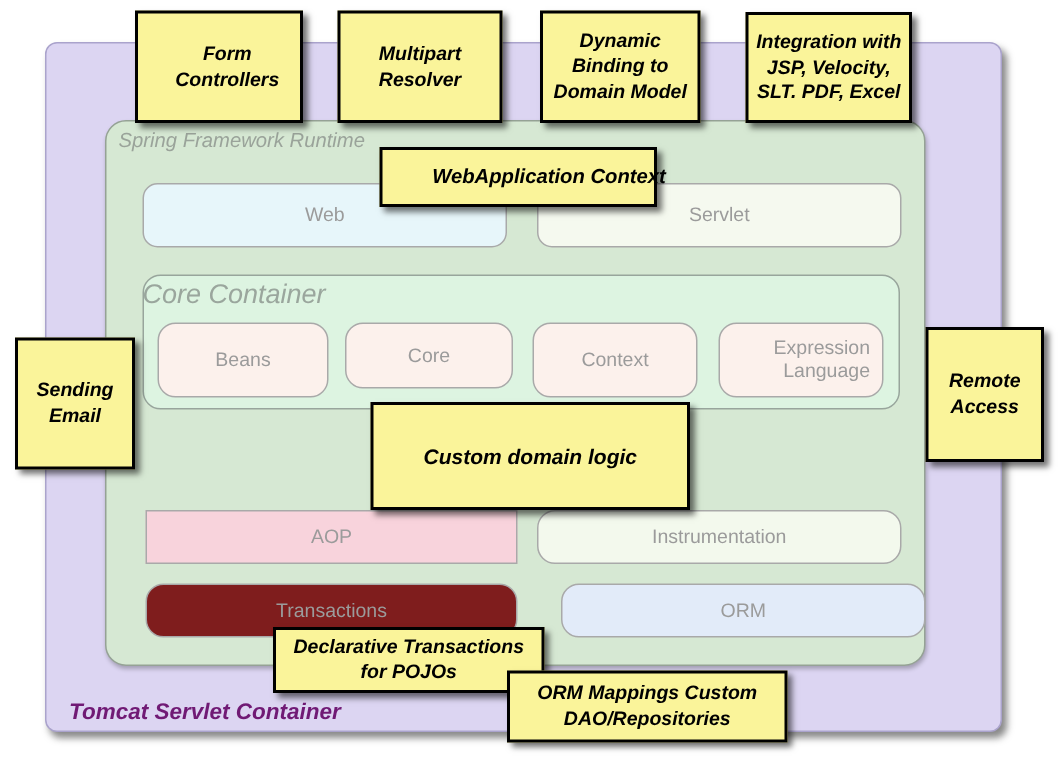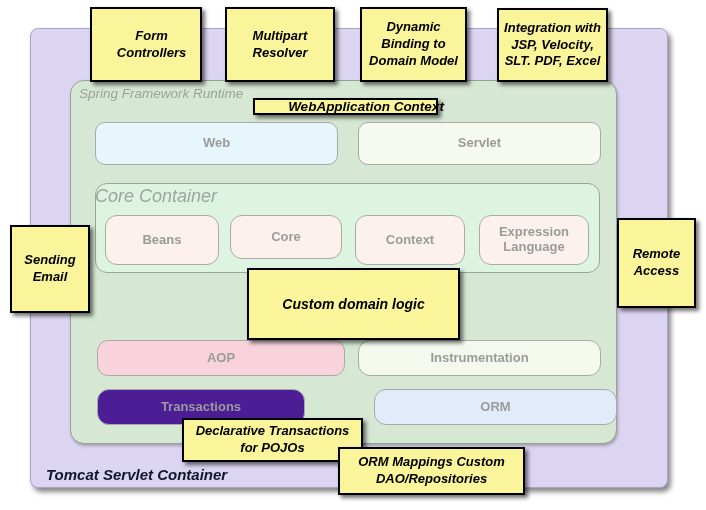--- a/index.html
+++ b/index.html
@@ -18,21 +18,21 @@
     left: 30px; top: 28px; width: 638px; height: 460px;
     background: #dcd5f2;
     border: 1px solid #aaa3cc;
     border-radius: 8px;
     box-shadow: 3px 4px 5px rgba(40,40,40,0.55);
   }
   .tomcat-label {
     position: absolute;
     left: 46px; top: 466px;
     font-style: italic; font-weight: bold;
-    font-size: 15px; color: #0f172a;
+    font-size: 15px; color: #701a75;
   }
   .runtime {
     position: absolute;
     left: 70px; top: 80px; width: 547px; height: 364px;
     background: #d6e8d3;
     border: 1.5px solid #95a295;
     border-radius: 14px;
     box-shadow: 1px 2px 3px rgba(0,0,0,0.25);
   }
   .runtime-label {
@@ -54,53 +54,53 @@
     text-align: left;
     font-style: italic;
     font-size: 18px; color: #9aa69d;
   }
   
   .module {
     position: absolute;
     border: 1.5px solid #a9a9a9;
     border-radius: 10px;
     display: flex; align-items: center; justify-content: center;
-    text-align: center;
-    font-weight: bold; font-size: 13px; color: #9b9b9b;
+    text-align: right;
+    font-weight: normal; font-size: 13px; color: #9b9b9b;
     line-height: 1.15;
   }
   .m-web            { left: 95px;  top: 122px; width: 243px; height: 43px; background: #e7f6fa; }
   .m-servlet        { left: 358px; top: 122px; width: 243px; height: 43px; background: #f5f9ef; }
   .m-beans          { left: 105px; top: 215px; width: 114px; height: 50px; background: #fcf1ec; border-radius: 12px; }
   .m-core           { left: 230px; top: 215px; width: 112px; height: 44px; background: #fcf1ec; border-radius: 12px; }
   .m-context        { left: 355px; top: 215px; width: 110px; height: 50px; background: #fcf1ec; border-radius: 12px; }
   .m-expression     { left: 479px; top: 215px; width: 110px; height: 50px; background: #fcf1ec; border-radius: 12px; padding: 16px 8px; }
-  .m-aop            { left: 97px;  top: 340px; width: 248px; height: 36px; background: #f8d3dc; border-radius: 11px; }
+  .m-aop            { left: 97px;  top: 340px; width: 248px; height: 36px; background: #f8d3dc; border-radius: 0; }
   .m-instrumentation{ left: 358px; top: 340px; width: 243px; height: 36px; background: #f3f9ed; border-radius: 12px; }
-  .m-transactions   { left: 97px;  top: 389px; width: 208px; height: 36px; background: #4c1d95; border-radius: 12px; }
+  .m-transactions   { left: 97px;  top: 389px; width: 248px; height: 36px; background: #7f1d1d; border-radius: 12px; }
   .m-orm            { left: 358px; top: 389px; width: 243px; height: 36px; background: #e2ebf9; border-radius: 12px; margin-left: 16px; }
   
   .note {
     position: absolute;
     background: #faf49a;
     border: 2px solid #000;
     box-shadow: 3px 3px 4px rgba(0,0,0,0.55);
     display: flex; align-items: center; justify-content: center;
     text-align: center;
     font-style: italic; font-weight: bold;
     font-size: 13px; color: #000;
     line-height: 1.3;
     padding: 2px 5px;
     z-index: 10;
   }
   .n-form            { left: 90px;  top: 7px;   width: 112px; height: 75px; padding-left: 16px; }
   .n-multipart       { left: 225px; top: 7px;   width: 110px; height: 75px; }
   .n-dynamic         { left: 360px; top: 7px;   width: 107px; height: 75px; }
   .n-integration     { left: 497px; top: 8px;   width: 111px; height: 74px; }
-  .n-webapp          { left: 253px; top: 98px;  width: 185px; height: 17px; white-space: nowrap; font-size: 13.5px; padding-left: 46px; }
+  .n-webapp          { left: 253px; top: 98px;  width: 185px; height: 40px; white-space: nowrap; font-size: 13.5px; padding-left: 46px; }
   .n-sending         { left: 10px;  top: 225px; width: 80px;  height: 88px; }
   .n-remote          { left: 617px; top: 218px; width: 79px;  height: 90px; }
   .n-custom          { left: 247px; top: 268px; width: 213px; height: 72px; font-size: 14px; }
   .n-declarative     { left: 182px; top: 418px; width: 181px; height: 44px; }
   .n-ormmap          { left: 338px; top: 447px; width: 187px; height: 48px; }
 </style>
 </head>
 <body>
 
 <div class="stage">

